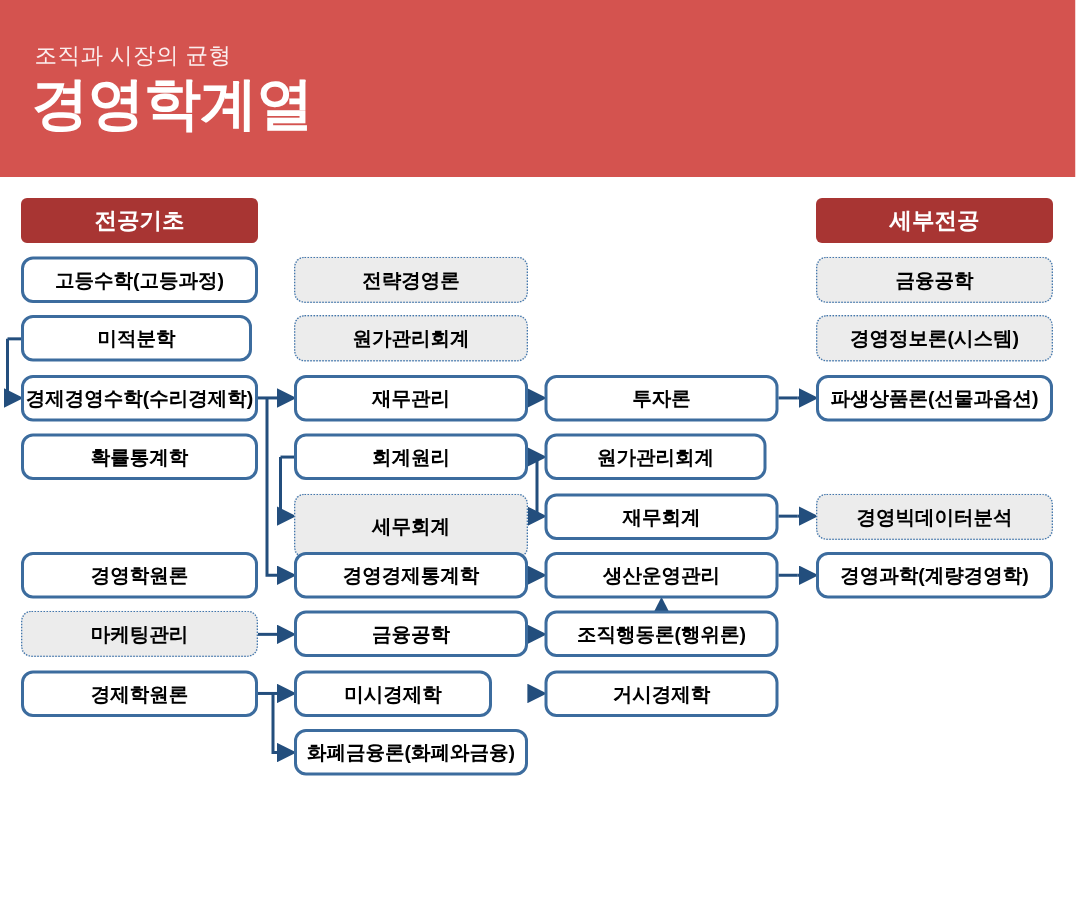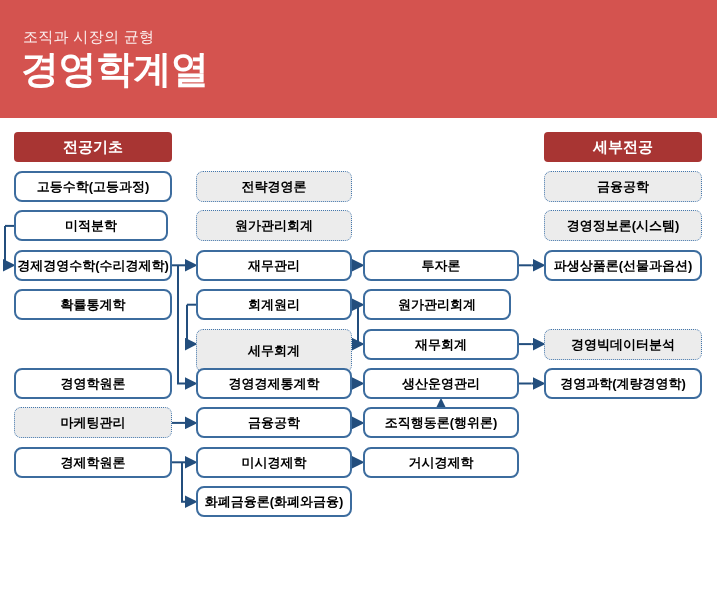--- a/index.html
+++ b/index.html
@@ -112,21 +112,21 @@
       <div class="course" style="left: 14px; top: 368px; width: 158px; height: 31px;">경영학원론</div>
       <div class="course dotted" style="left: 14px; top: 407px; width: 158px; height: 31px;">마케팅관리</div>
       <div class="course" style="left: 14px; top: 447px; width: 158px; height: 31px;">경제학원론</div>
       <div class="course dotted" style="left: 196px; top: 171px; width: 156px; height: 31px;">전략경영론</div>
       <div class="course dotted" style="left: 196px; top: 210px; width: 156px; height: 31px;">원가관리회계</div>
       <div class="course" style="left: 196px; top: 250px; width: 156px; height: 31px;">재무관리</div>
       <div class="course" style="left: 196px; top: 289px; width: 156px; height: 31px;">회계원리</div>
       <div class="course dotted" style="left: 196px; top: 329px; width: 156px; height: 43px;">세무회계</div>
       <div class="course" style="left: 196px; top: 368px; width: 156px; height: 31px;">경영경제통계학</div>
       <div class="course" style="left: 196px; top: 407px; width: 156px; height: 31px;">금융공학</div>
-      <div class="course" style="left: 196px; top: 447px; width: 156px; height: 31px;">미시경제학</div>
+      <div class="course" style="left: 196px; top: 447px; width: 132px; height: 31px;">미시경제학</div>
       <div class="course" style="left: 196px; top: 486px; width: 156px; height: 31px;">화폐금융론(화폐와금융)</div>
       <div class="course" style="left: 363px; top: 250px; width: 156px; height: 31px;">투자론</div>
       <div class="course" style="left: 363px; top: 289px; width: 148px; height: 31px;">원가관리회계</div>
       <div class="course" style="left: 363px; top: 329px; width: 156px; height: 31px;">재무회계</div>
       <div class="course" style="left: 363px; top: 368px; width: 156px; height: 31px;">생산운영관리</div>
       <div class="course" style="left: 363px; top: 407px; width: 156px; height: 31px;">조직행동론(행위론)</div>
       <div class="course" style="left: 363px; top: 447px; width: 156px; height: 31px;">거시경제학</div>
       <div class="course dotted" style="left: 544px; top: 171px; width: 158px; height: 31px;">금융공학</div>
       <div class="course dotted" style="left: 544px; top: 210px; width: 158px; height: 31px;">경영정보론(시스템)</div>
       <div class="course" style="left: 544px; top: 250px; width: 158px; height: 31px;">파생상품론(선물과옵션)</div>

